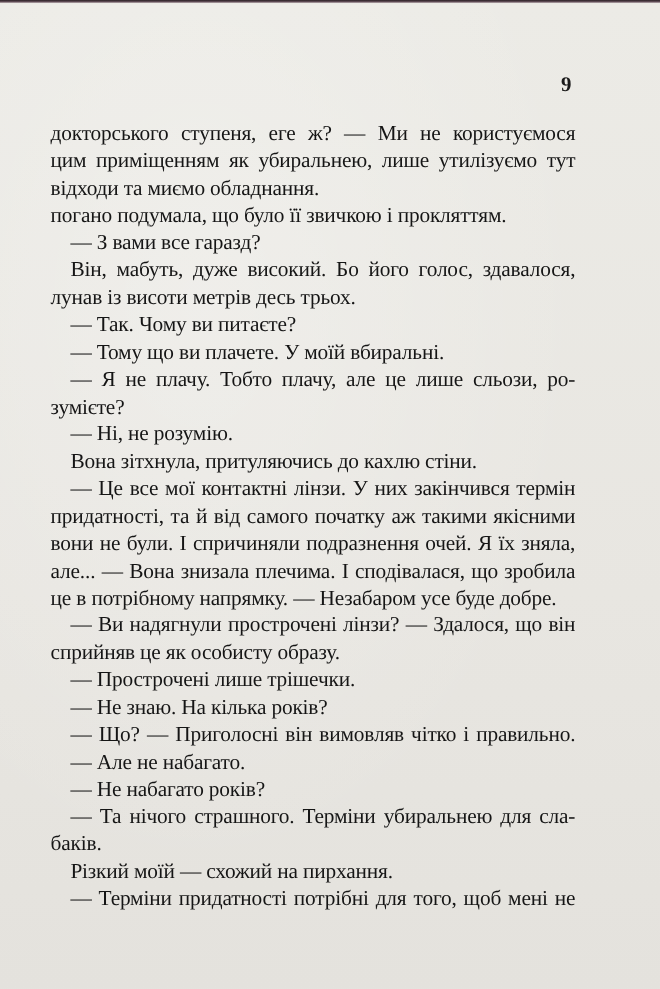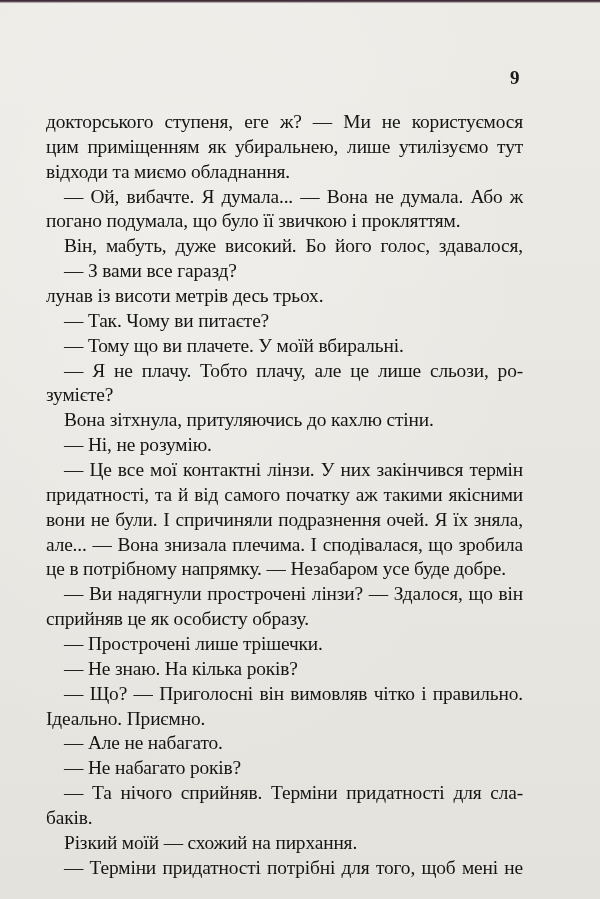--- a/index.html
+++ b/index.html
@@ -67,42 +67,40 @@
 <body>
 
 <div class="top-edge"></div>
 
 <div class="page">
   <div class="page-number">9</div>
   <div class="body-text" id="body-text">
       <span class="line"><span>докторського ступеня, еге ж? — Ми не користуємося</span></span>
       <span class="line"><span>цим приміщенням як убиральнею, лише утилізуємо тут</span></span>
       <span class="line last"><span>відходи та миємо обладнання.</span></span>
-      <span class="line indent"><span>— Ой, вибачте. Я думала... — Вона не думала. Або ж</span></span>
       <span class="line last"><span>погано подумала, що було її звичкою і прокляттям.</span></span>
+      <span class="line indent last"><span>— З вами все гаразд?</span></span>
       <span class="line indent"><span>Він, мабуть, дуже високий. Бо його голос, здавалося,</span></span>
-      <span class="line indent last"><span>— З вами все гаразд?</span></span>
       <span class="line last"><span>лунав із висоти метрів десь трьох.</span></span>
       <span class="line indent last"><span>— Так. Чому ви питаєте?</span></span>
       <span class="line indent last"><span>— Тому що ви плачете. У моїй вбиральні.</span></span>
       <span class="line indent"><span>— Я не плачу. Тобто плачу, але це лише сльози, ро-</span></span>
       <span class="line last"><span>зумієте?</span></span>
+      <span class="line indent last"><span>— Ні, не розумію.</span></span>
       <span class="line indent last"><span>Вона зітхнула, притуляючись до кахлю стіни.</span></span>
-      <span class="line indent last"><span>— Ні, не розумію.</span></span>
       <span class="line indent"><span>— Це все мої контактні лінзи. У них закінчився термін</span></span>
       <span class="line"><span>придатності, та й від самого початку аж такими якісними</span></span>
       <span class="line"><span>вони не були. І спричиняли подразнення очей. Я їх зняла,</span></span>
       <span class="line"><span>але... — Вона знизала плечима. І сподівалася, що зробила</span></span>
       <span class="line last"><span>це в потрібному напрямку. — Незабаром усе буде добре.</span></span>
       <span class="line indent"><span>— Ви надягнули прострочені лінзи? — Здалося, що він</span></span>
       <span class="line last"><span>сприйняв це як особисту образу.</span></span>
       <span class="line indent last"><span>— Прострочені лише трішечки.</span></span>
       <span class="line indent last"><span>— Не знаю. На кілька років?</span></span>
       <span class="line indent"><span class="it">— Що?</span><span> — Приголосні він вимовляв чітко і правильно.</span></span>
-      <span class="line last"><span>Ідеально. Приємно.</span></span>
       <span class="line indent last"><span>— Але не набагато.</span></span>
       <span class="line indent last"><span>— Не набагато </span><span class="it">років</span><span>?</span></span>
-      <span class="line indent"><span>— Та нічого сприйняв. Терміни придатності для сла-</span></span>
+      <span class="line indent"><span>— Та нічого страшного. Терміни убиральнею для сла-</span></span>
       <span class="line last"><span>баків.</span></span>
       <span class="line indent last"><span>Різкий моїй — схожий на пирхання.</span></span>
       <span class="line indent"><span>— Терміни придатності потрібні для того, щоб мені не</span></span>
     </div>
 </div>
 
 </body></html>

